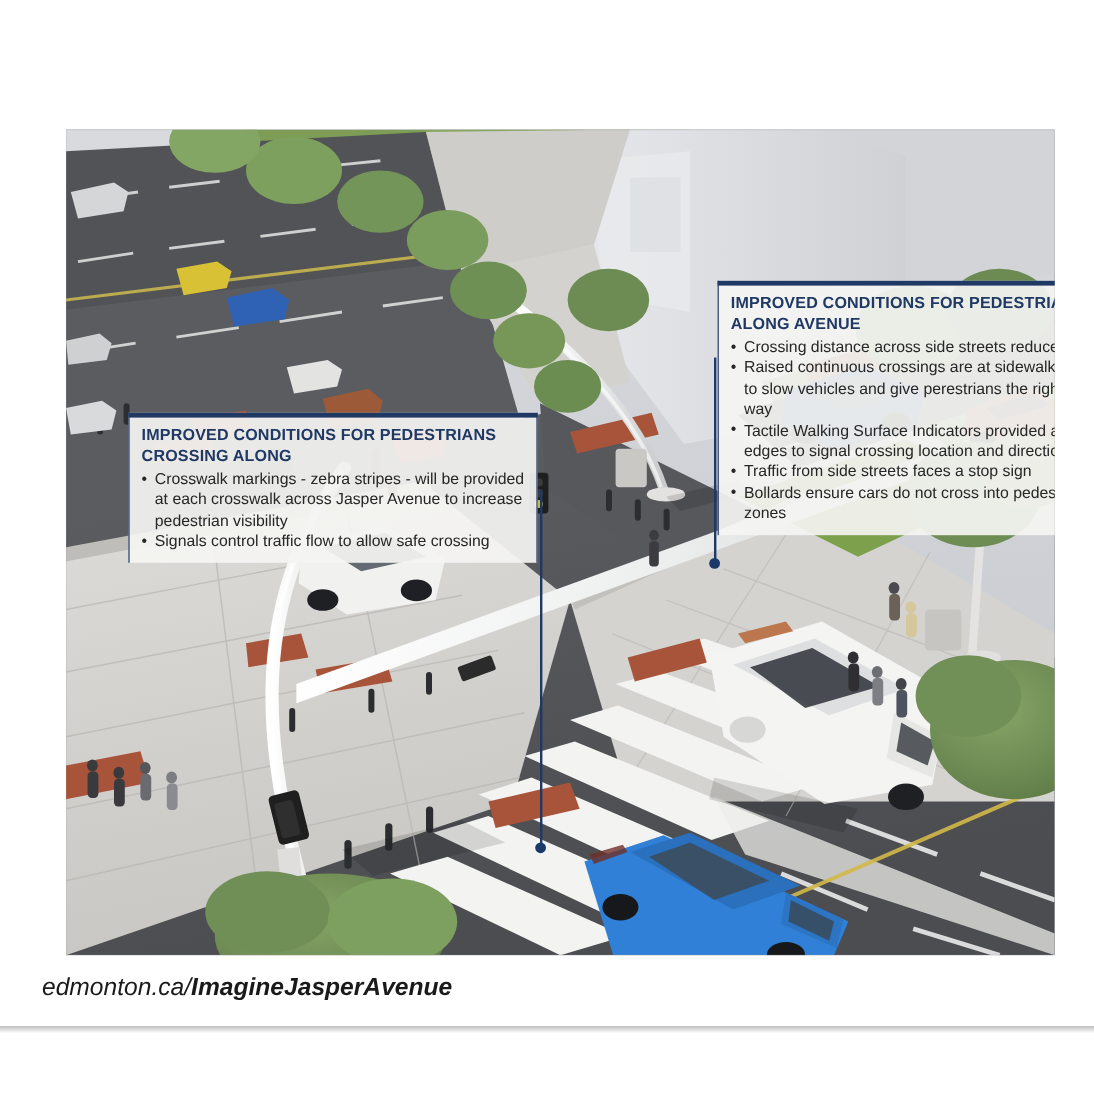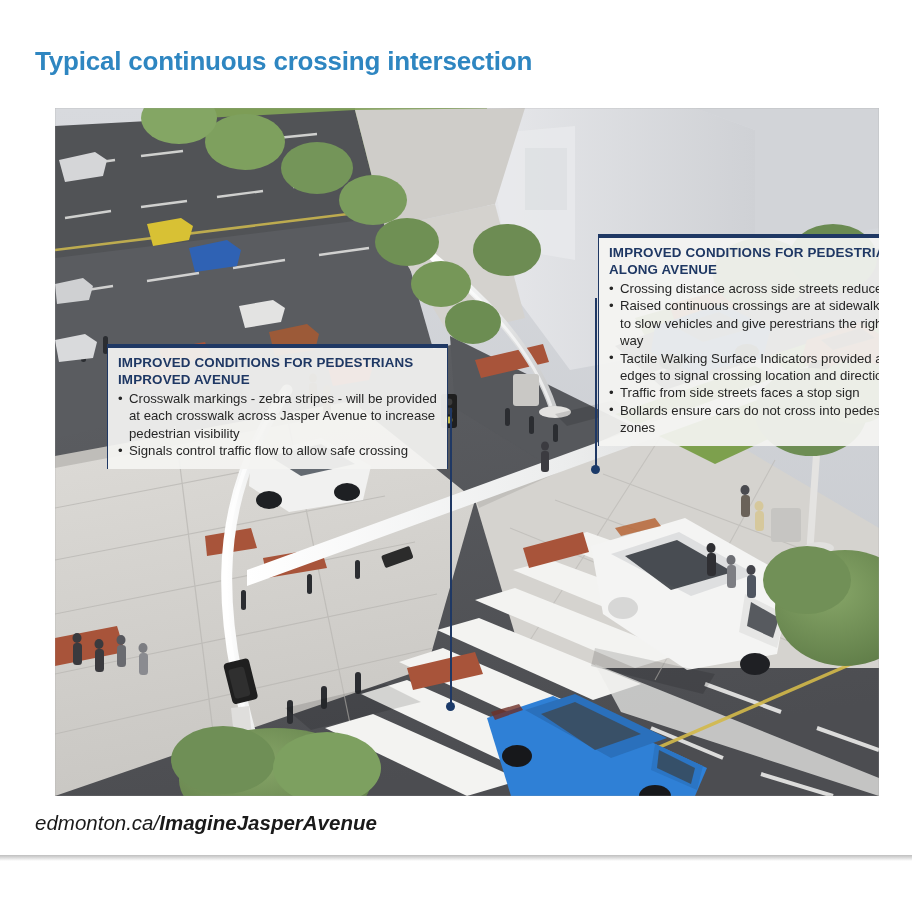--- a/index.html
+++ b/index.html
@@ -142,21 +142,20 @@
     white-space: nowrap;
     font-style: italic;
   }
   #footer-url b { font-weight: bold; }
 </style>
 </head>
 <body>
 
 <div id="slide">
 
-  <div id="page-title">Typical continuous crossing intersection</div>
 
   <div id="figure">
     <svg id="scene" width="824" height="688" viewBox="0 0 824 688" xmlns="http://www.w3.org/2000/svg">
       <defs>
         <linearGradient id="gAsphalt" x1="0" y1="0" x2="0.3" y2="1">
           <stop offset="0" stop-color="#5d5f63"></stop>
           <stop offset="1" stop-color="#4c4d51"></stop>
         </linearGradient>
         <linearGradient id="gSidewalk" x1="0" y1="0" x2="0.2" y2="1">
           <stop offset="0" stop-color="#dedcd8"></stop>
@@ -479,21 +478,21 @@
         <li>Raised continuous crossings are at sidewalk level to slow vehicles and give perestrians the right of way</li>
         <li>Tactile Walking Surface Indicators provided at edges to signal crossing location and direction</li>
         <li>Traffic from side streets faces a stop sign</li>
         <li>Bollards ensure cars do not cross into pedestrian zones</li>
       </ul>
     </div>
 
     <div class="callout" id="callout-crossing-avenue">
       <div class="callout-title">
         <div>IMPROVED CONDITIONS FOR PEDESTRIANS</div>
-        <div>IMPROVED AVENUE</div>
+        <div>CROSSING ALONG</div>
       </div>
       <ul>
         <li>Crosswalk markings - zebra stripes - will be provided at each crosswalk across Jasper Avenue to increase pedestrian visibility</li>
         <li>Signals control traffic flow to allow safe crossing</li>
       </ul>
     </div>
 
     <div class="leader-line" id="leader-line-crossing"></div>
     <div class="leader-dot" id="leader-dot-crossing"></div>
     <div class="leader-line" id="leader-line-along"></div>

